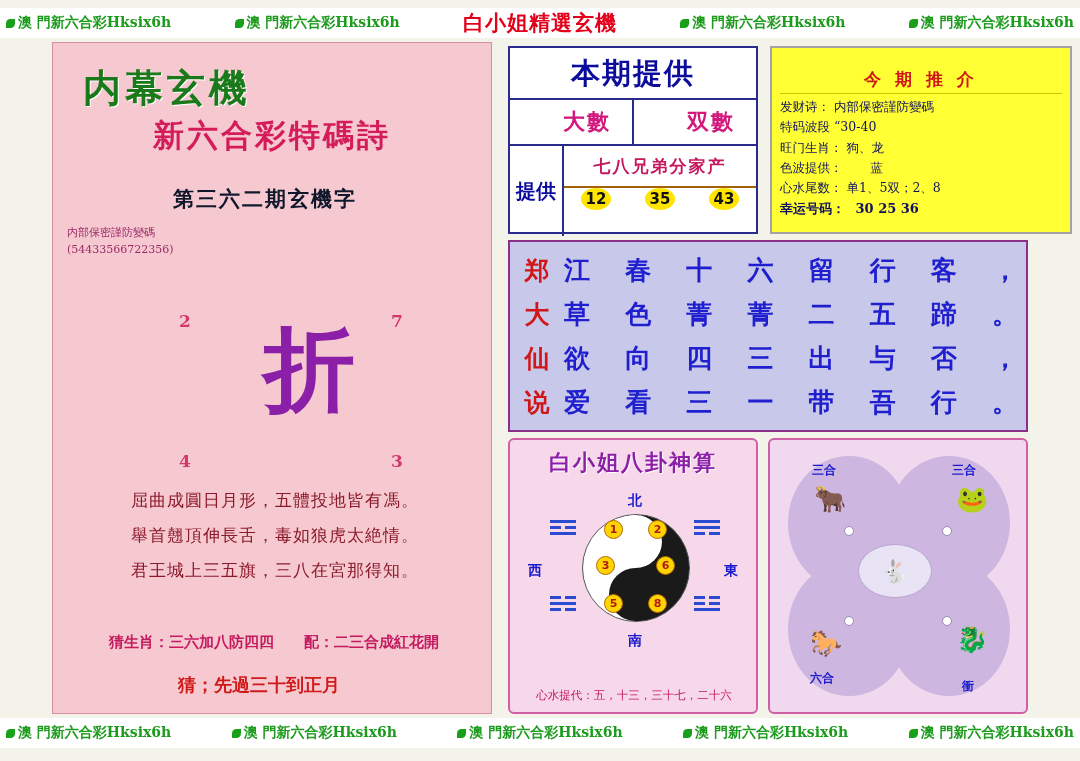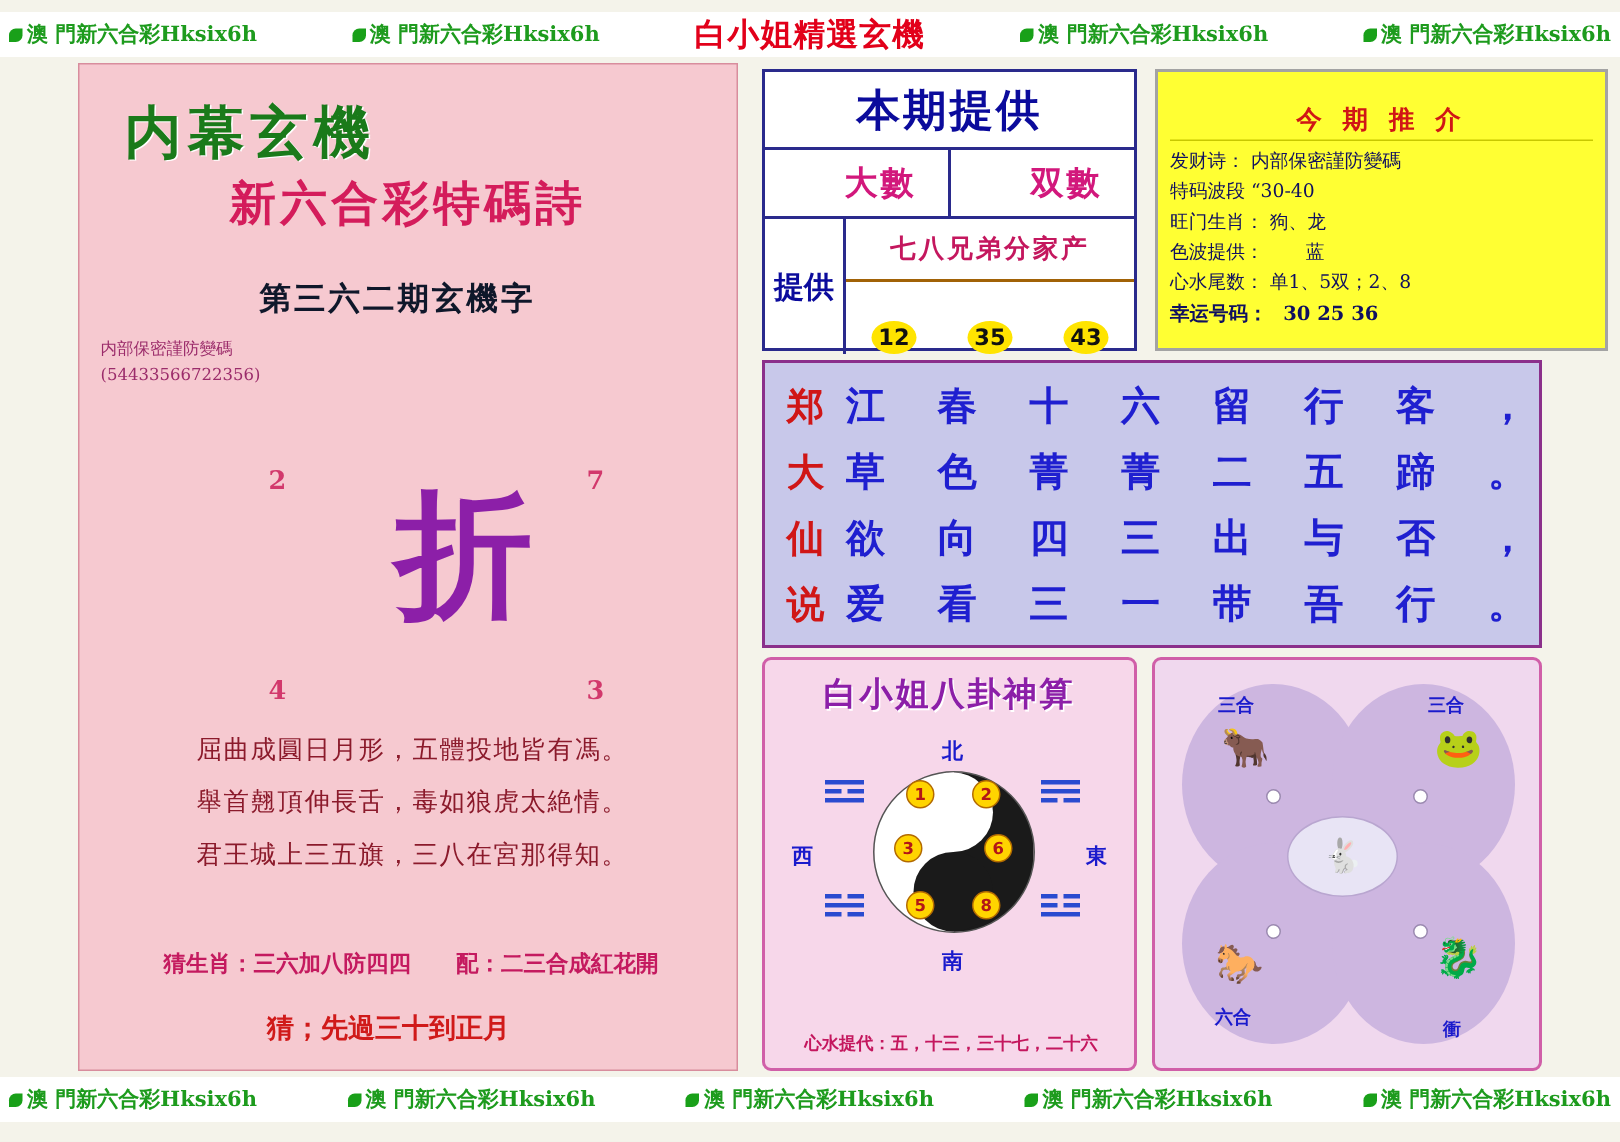--- a/index.html
+++ b/index.html
@@ -121,21 +121,21 @@
     font-family:"DejaVu Serif","Liberation Serif",serif;line-height:1.25;
   }
   .benqi-right{flex:1;display:flex;flex-direction:column;}
   .benqi-phrase{
     height:40px;line-height:40px;text-align:center;
     font-size:17px;font-weight:bold;color:#c4175e;
     border-bottom:2px solid #a16207;
     font-family:"DejaVu Serif","Liberation Serif",serif;letter-spacing:2px;
   }
   .benqi-balls{
-    flex:1;display:flex;align-items:flex-end;justify-content:space-around;
+    flex:1;display:flex;align-items:flex-start;justify-content:space-around;
   }
   .ball{
     width:30px;height:22px;border-radius:50%;
     display:flex;align-items:center;justify-content:center;
     font-size:15px;font-weight:bold;color:#111;
     font-family:"DejaVu Sans","Liberation Sans",sans-serif;
   }
   .ball.y{background:#ffe400;}
   
   .tuijie{
@@ -218,21 +218,21 @@
   .tri-bar{width:26px;height:3px;background:#2a4bd0;margin-bottom:3px;}
   .tri-bar.split{background:none;display:flex;justify-content:space-between;}
   .tri-bar.split i{display:block;width:11px;height:3px;background:#2a4bd0;}
   .bagua-foot1{
     position:absolute;left:8px;top:224px;width:232px;text-align:center;
     font-size:11.5px;color:#c4175e;font-weight:bold;
     font-family:"DejaVu Serif","Liberation Serif",serif;
   }
   .bagua-foot2{
     position:absolute;left:8px;top:248px;width:232px;text-align:center;
-    font-size:11.5px;color:#c4175e;font-weight:bold;
+    font-size:11.5px;color:#c4175e;font-weight:normal;
     font-family:"DejaVu Serif","Liberation Serif",serif;
   }
   
   .animals{
     position:absolute;left:768px;top:438px;width:260px;height:276px;
     background:#f0d8ee;border:2px solid #d05fa8;border-radius:6px;box-sizing:border-box;
     overflow:hidden;
   }
   .lobe{
     position:absolute;width:122px;height:134px;border-radius:50%;

